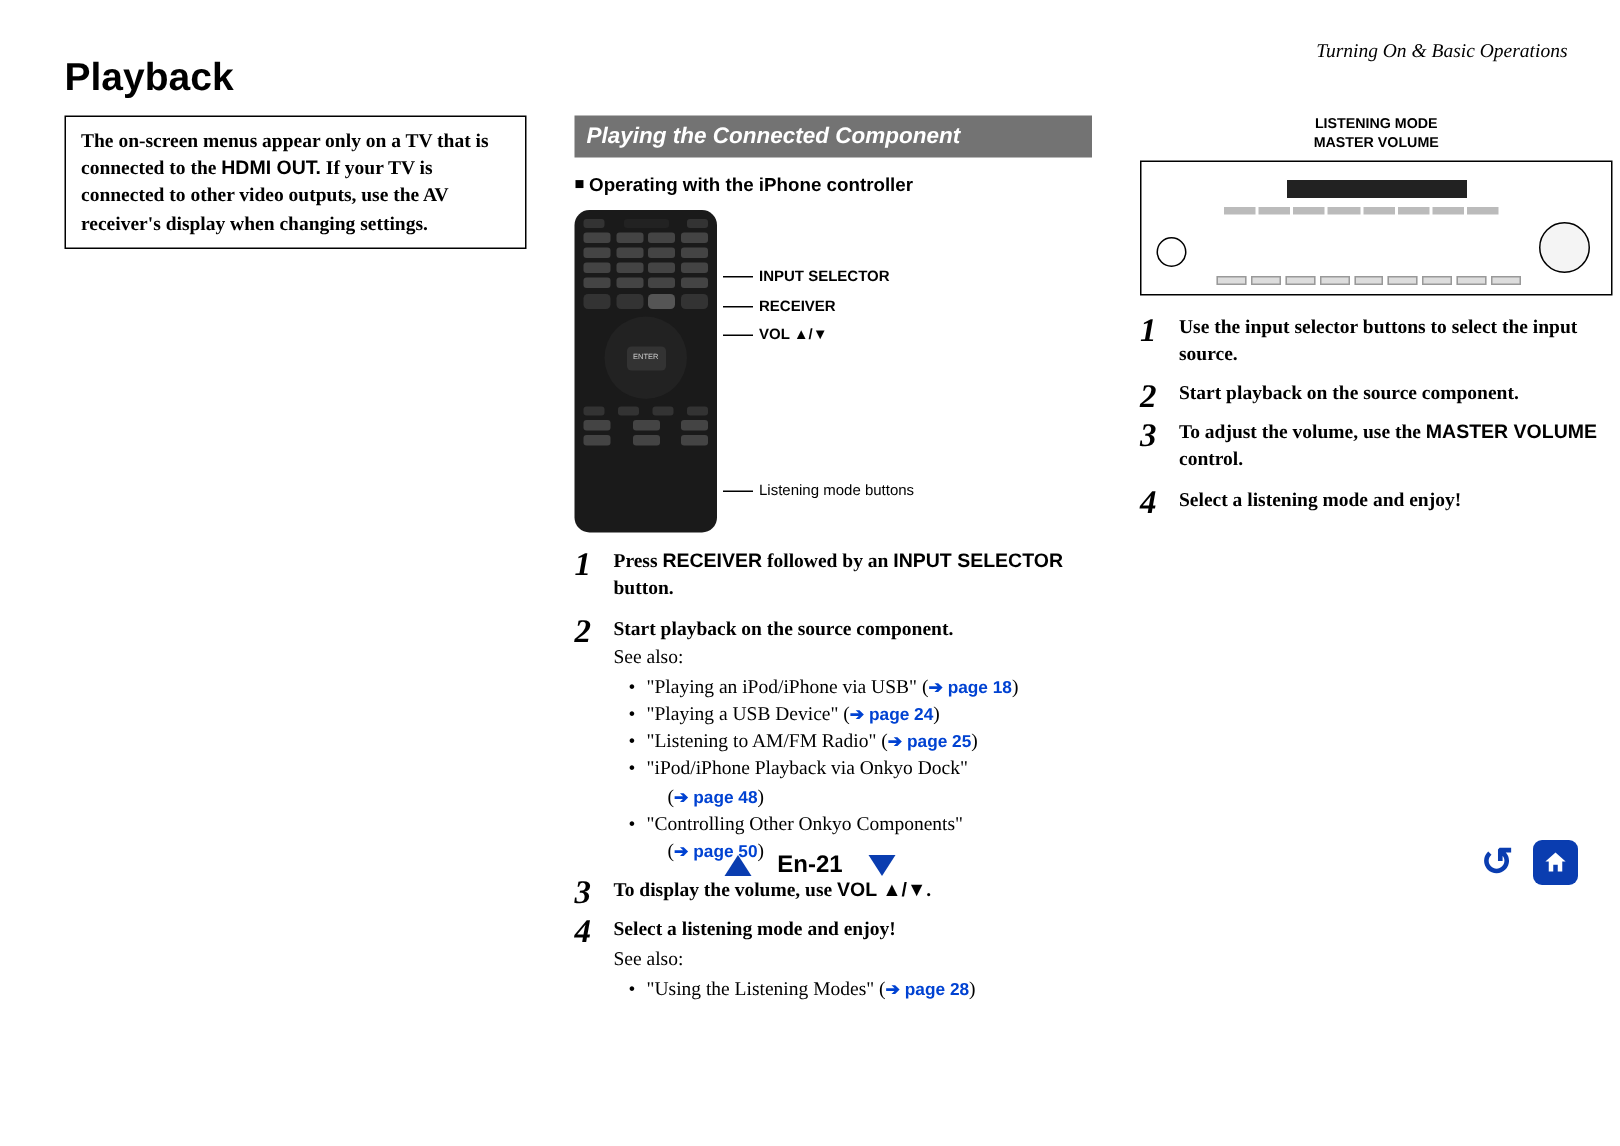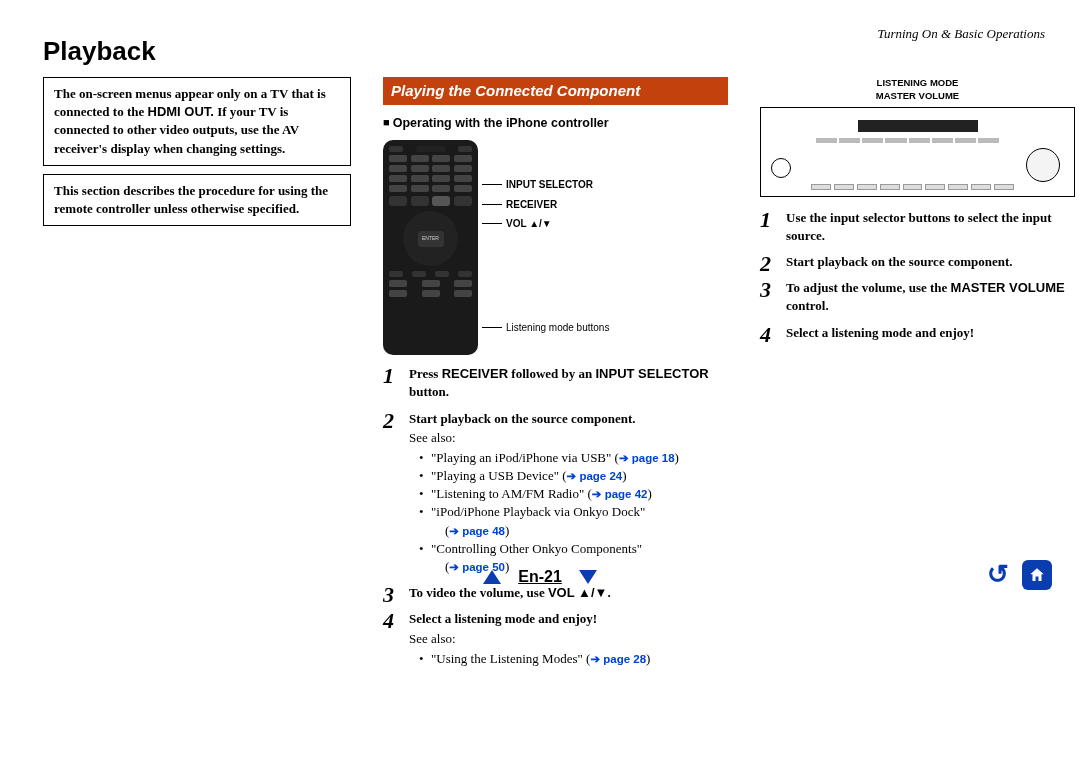--- a/index.html
+++ b/index.html
@@ -50,21 +50,21 @@
 
   .boxed {
     border: 1px solid #000;
     padding: 7px 10px;
     margin-bottom: 8px;
     font-family: "Times New Roman", Times, serif;
     font-size: 13px;
     line-height: 1.4;
   }
   .subtitle-bar {
-    background: #c2410c;
+    background: #737373;
     color: #fff;
     font-family: Arial, Helvetica, sans-serif;
     font-style: italic;
     font-weight: bold;
     font-size: 15px;
     padding: 4px 8px;
     margin-bottom: 10px;
   }
   .subhead {
     font-family: Arial, Helvetica, sans-serif;
@@ -274,21 +274,20 @@
   .receiver-box .sel-row span{flex:1;background:#bbb;}
 
   .footer {
     position: absolute;
     bottom: 18px;
     left: 0; right: 0;
     display: flex;
     justify-content: center;
     align-items: center;
     gap: 17px;
-    text-decoration: underline;
   }
   .footer .pg {
     font-family: Arial, Helvetica, sans-serif;
     font-weight: bold;
     font-size: 16px;
   }
   .tri {
     width: 0; height: 0;
     border-left: 9px solid transparent;
     border-right: 9px solid transparent;
@@ -326,23 +325,20 @@
 
 <div class="page">
   <div class="top-header">Turning On &amp; Basic Operations</div>
   <div class="main-title">Playback</div>
 
   <div class="columns">
 
     <div class="col col1">
       <div class="boxed">
         <b><span>The on-screen menus appear only on a TV that is connected to the </span><span style="font-family:Arial,Helvetica,sans-serif">HDMI OUT.</span><span> If your TV is connected to other video outputs, use the AV receiver's display when changing settings.</span></b>
-      </div>
-      <div class="boxed">
-        <b><span>This section describes the procedure for using the remote controller unless otherwise specified.</span></b>
       </div>
     </div>
 
     <div class="col col2">
       <div class="subtitle-bar">Playing the Connected Component</div>
       <div class="subhead">Operating with the iPhone controller</div>
 
       <div class="remote-diag">
         <div class="remote">
           <div class="row">
@@ -409,27 +405,27 @@
       <ol class="steps">
         <li>
           <span class="step-head"><span>Press </span><span style="font-family:Arial,Helvetica,sans-serif">RECEIVER</span><span> followed by an </span><span style="font-family:Arial,Helvetica,sans-serif">INPUT SELECTOR</span><span> button.</span></span>
         </li>
         <li>
           <span class="step-head">Start playback on the source component.</span>
           <div class="sub">See also:</div>
           <ul>
             <li><span>"Playing an iPod/iPhone via USB" (</span><a class="plink">➔ page 18</a><span>)</span></li>
             <li><span>"Playing a USB Device" (</span><a class="plink">➔ page 24</a><span>)</span></li>
-            <li><span>"Listening to AM/FM Radio" (</span><a class="plink">➔ page 42</a><span>)</span></li>
+            <li><span>"Listening to AM/FM Radio" (</span><a class="plink">➔ page 25</a><span>)</span></li>
             <li><span>"iPod/iPhone Playback via Onkyo Dock"</span><br><span class="indent-sub">(<a class="plink">➔ page 48</a>)</span></li>
             <li><span>"Controlling Other Onkyo Components"</span><br><span class="indent-sub">(<a class="plink">➔ page 50</a>)</span></li>
           </ul>
         </li>
         <li>
-          <span class="step-head"><span>To video the volume, use </span><span style="font-family:Arial,Helvetica,sans-serif">VOL ▲/▼</span><span>.</span></span>
+          <span class="step-head"><span>To display the volume, use </span><span style="font-family:Arial,Helvetica,sans-serif">VOL ▲/▼</span><span>.</span></span>
         </li>
         <li>
           <span class="step-head">Select a listening mode and enjoy!</span>
           <div class="sub">See also:</div>
           <ul>
             <li><span>"Using the Listening Modes" (</span><a class="plink">➔ page 28</a><span>)</span></li>
           </ul>
         </li>
       </ol>
     </div>

